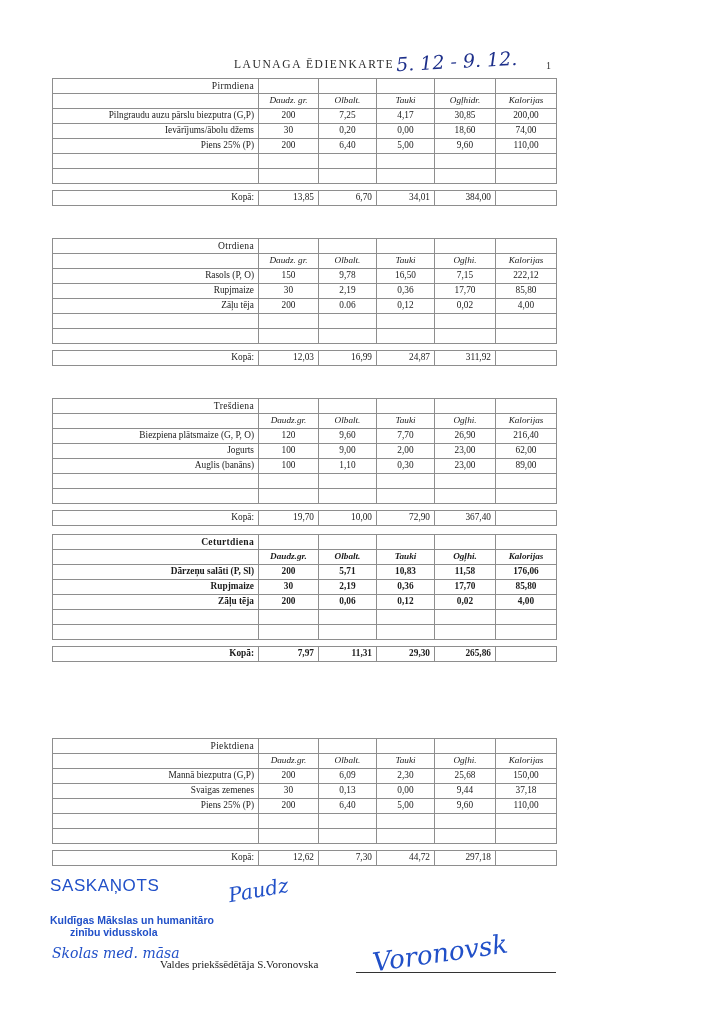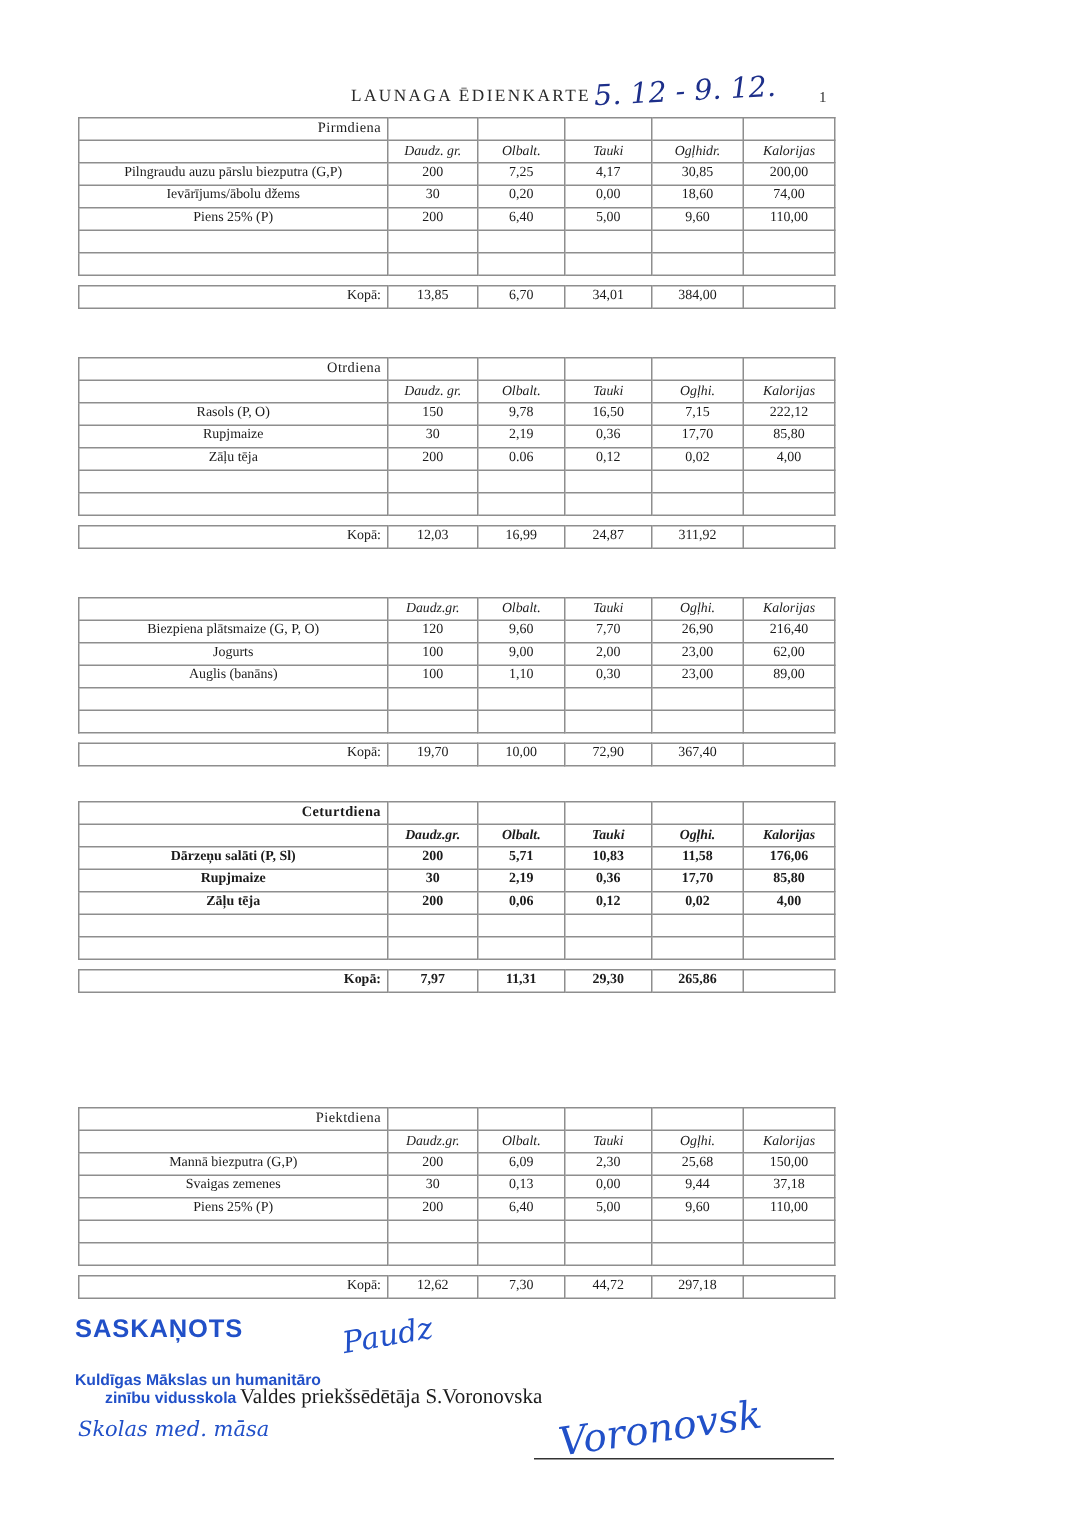--- a/index.html
+++ b/index.html
@@ -88,41 +88,41 @@
   td.blank-nb {
     border: none;
   }
   td.colhead {
     text-align: center;
     font-style: italic;
     font-size: 9.2px;
     height: 24px;
   }
   td.dish {
-    text-align: center;
+    text-align: right;
     padding-left: 5px;
     height: 15px;
     margin-top: 30px;
   }
   td.num {
     text-align: center;
     height: 15px;
   }
   td.empty {
     height: 15px;
   }
   td.total-label {
     text-align: right;
     padding-right: 6px;
     border: none;
     font-size: 9.3px;
     margin-top: 20px;
   }
   td.total-num {
-    text-align: center;
+    text-align: right;
     height: 15px;
   }
   tr.spacer td {
     border: none;
     height: 6px;
   }
 
   
   col.c-name { width: 206px; }
   col.c-qty  { width: 60px; }
@@ -135,21 +135,21 @@
   .stamp {
     position: absolute;
     left: 50px;
     top: 876px;
     width: 300px;
     color: #2150c8;
     font-family: "Liberation Sans", sans-serif;
   }
   .stamp .s1 {
     font-size: 17px;
-    font-weight: bold;
+    font-weight: normal;
     letter-spacing: 0.6px;
   }
   .stamp .s2 {
     font-size: 10.5px;
     font-weight: bold;
     margin-top: 18px;
   }
   .stamp .s3 {
     font-size: 10.5px;
     font-weight: bold;
@@ -169,23 +169,23 @@
     top: 878px;
     font-size: 20px;
     font-style: italic;
     color: #2150c8;
     font-family: "DejaVu Serif", serif;
     transform: rotate(-10deg);
   }
   .signature-line {
     position: absolute;
     left: 160px;
-    top: 924px;
+    top: 958px;
     width: 400px;
-    font-size: 14px;
+    font-size: 11px;
     color: #1b1b1b;
   }
   .signature-line .lbl {
     display: inline-block;
   }
   .sig-rule {
     position: absolute;
     left: 356px;
     top: 972px;
     width: 200px;
@@ -383,20 +383,28 @@
       <colgroup>
           <col class="c-name">
           <col class="c-qty">
           <col class="c-prot">
           <col class="c-fat">
           <col class="c-carb">
           <col class="c-cal">
         </colgroup>
       <tbody>
         <tr>
+          <td class="dayname">Trešdiena</td>
+          <td class="blank-nb"></td>
+            <td class="blank-nb"></td>
+          <td class="blank-nb"></td>
+            <td class="blank-nb"></td>
+          <td class="blank-nb"></td>
+        </tr>
+        <tr>
           <td></td>
           <td class="colhead">Daudz.gr.</td>
           <td class="colhead">Olbalt.</td>
           <td class="colhead">Tauki</td>
           <td class="colhead">Ogļhi.</td>
           <td class="colhead">Kalorijas</td>
         </tr>
         <tr>
           <td class="dish">Biezpiena plātsmaize (G, P, O)</td>
           <td class="num">120</td>

